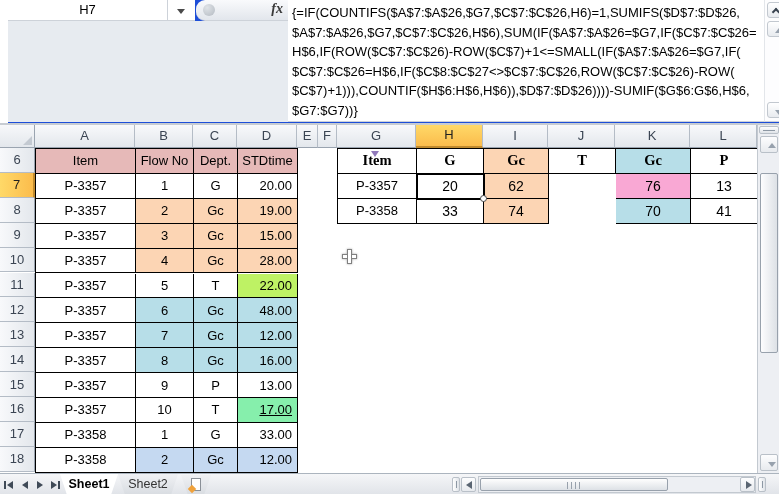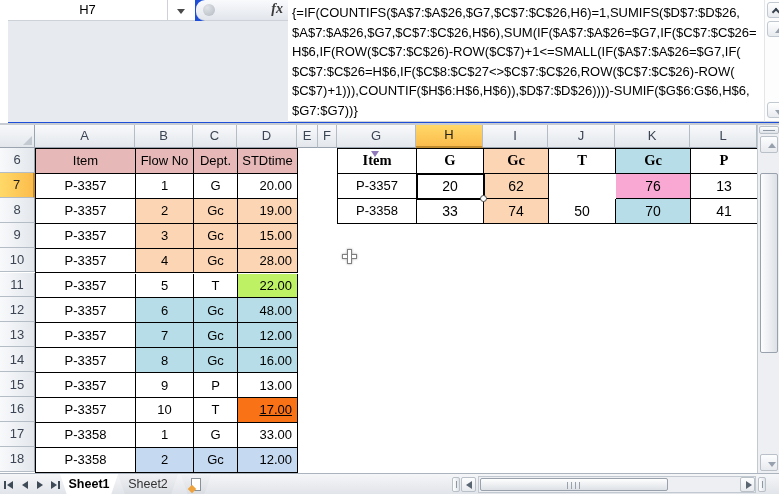--- a/index.html
+++ b/index.html
@@ -222,21 +222,21 @@
         <div class="cell" style="left: 100px; top: 199.2px; width: 58px; height: 24.9px; background: rgb(183, 222, 232);">8</div>
         <div class="cell" style="left: 158px; top: 199.2px; width: 44px; height: 24.9px; background: rgb(183, 222, 232);">Gc</div>
         <div class="cell num" style="left: 202px; top: 199.2px; width: 60px; height: 24.9px; background: rgb(183, 222, 232);">16.00</div>
         <div class="cell" style="left: 0px; top: 224.1px; width: 100px; height: 24.9px; background: rgb(255, 255, 255);">P-3357</div>
         <div class="cell" style="left: 100px; top: 224.1px; width: 58px; height: 24.9px; background: rgb(255, 255, 255);">9</div>
         <div class="cell" style="left: 158px; top: 224.1px; width: 44px; height: 24.9px; background: rgb(255, 255, 255);">P</div>
         <div class="cell num" style="left: 202px; top: 224.1px; width: 60px; height: 24.9px; background: rgb(255, 255, 255);">13.00</div>
         <div class="cell" style="left: 0px; top: 249px; width: 100px; height: 24.9px; background: rgb(255, 255, 255);">P-3357</div>
         <div class="cell" style="left: 100px; top: 249px; width: 58px; height: 24.9px; background: rgb(255, 255, 255);">10</div>
         <div class="cell" style="left: 158px; top: 249px; width: 44px; height: 24.9px; background: rgb(255, 255, 255);">T</div>
-        <div class="cell num" style="left: 202px; top: 249px; width: 60px; height: 24.9px; background: #f97316; text-decoration: underline;">17.00</div>
+        <div class="cell num" style="left: 202px; top: 249px; width: 60px; height: 24.9px; background: #86efac; text-decoration: underline;">17.00</div>
         <div class="cell" style="left: 0px; top: 273.9px; width: 100px; height: 24.9px; background: rgb(255, 255, 255);">P-3358</div>
         <div class="cell" style="left: 100px; top: 273.9px; width: 58px; height: 24.9px; background: rgb(255, 255, 255);">1</div>
         <div class="cell" style="left: 158px; top: 273.9px; width: 44px; height: 24.9px; background: rgb(255, 255, 255);">G</div>
         <div class="cell num" style="left: 202px; top: 273.9px; width: 60px; height: 24.9px; background: rgb(255, 255, 255);">33.00</div>
         <div class="cell" style="left: 0px; top: 298.8px; width: 100px; height: 24.9px; background: rgb(255, 255, 255);">P-3358</div>
         <div class="cell" style="left: 100px; top: 298.8px; width: 58px; height: 24.9px; background: rgb(197, 217, 241);">2</div>
         <div class="cell" style="left: 158px; top: 298.8px; width: 44px; height: 24.9px; background: rgb(197, 217, 241);">Gc</div>
         <div class="cell num" style="left: 202px; top: 298.8px; width: 60px; height: 24.9px; background: rgb(197, 217, 241);">12.00</div>
       </div>
     <div id="rtable">
@@ -247,21 +247,20 @@
         <div class="cell rhead" style="left: 278px; top: 0px; width: 75px; height: 24.9px; background: rgb(183, 222, 232);">Gc</div>
         <div class="cell rhead" style="left: 353px; top: 0px; width: 67px; height: 24.9px; background: rgb(255, 255, 255);">P</div>
         <div class="cell" style="left: 0px; top: 24.9px; width: 79px; height: 24.9px; background: rgb(255, 255, 255);">P-3357</div>
         <div class="cell rval" style="left: 79px; top: 24.9px; width: 67px; height: 24.9px; background: rgb(255, 255, 255);">20</div>
         <div class="cell rval" style="left: 146px; top: 24.9px; width: 65px; height: 24.9px; background: rgb(252, 213, 180);">62</div>
         <div class="cell rval" style="left: 278px; top: 24.9px; width: 75px; height: 24.9px; background: #f9a8d4;">76</div>
         <div class="cell rval" style="left: 353px; top: 24.9px; width: 67px; height: 24.9px; background: rgb(255, 255, 255);">13</div>
         <div class="cell" style="left: 0px; top: 49.8px; width: 79px; height: 24.9px; background: rgb(255, 255, 255);">P-3358</div>
         <div class="cell rval" style="left: 79px; top: 49.8px; width: 67px; height: 24.9px; background: rgb(255, 255, 255);">33</div>
         <div class="cell rval" style="left: 146px; top: 49.8px; width: 65px; height: 24.9px; background: rgb(252, 213, 180);">74</div>
-        <div class="cell rval" style="left: 211px; top: 49.8px; width: 67px; height: 24.9px; background: rgb(255, 255, 255);">50</div>
         <div class="cell rval" style="left: 278px; top: 49.8px; width: 75px; height: 24.9px; background: rgb(183, 222, 232);">70</div>
         <div class="cell rval" style="left: 353px; top: 49.8px; width: 67px; height: 24.9px; background: rgb(255, 255, 255);">41</div>
         <div class="" id="active-cell" style="left: 78px; top: 23.9px; width: 69px; height: 26.9px;"></div>
         <div class="" id="fill-handle" style="left: 142px; top: 45.8px;"></div>
         <div class="" id="g6-marker" style="left: 33px; top: 2px;"></div>
       </div>
     <div id="cursor">
         <div class="h"></div>
         <div class="v"></div>
         <div class="c"></div>

